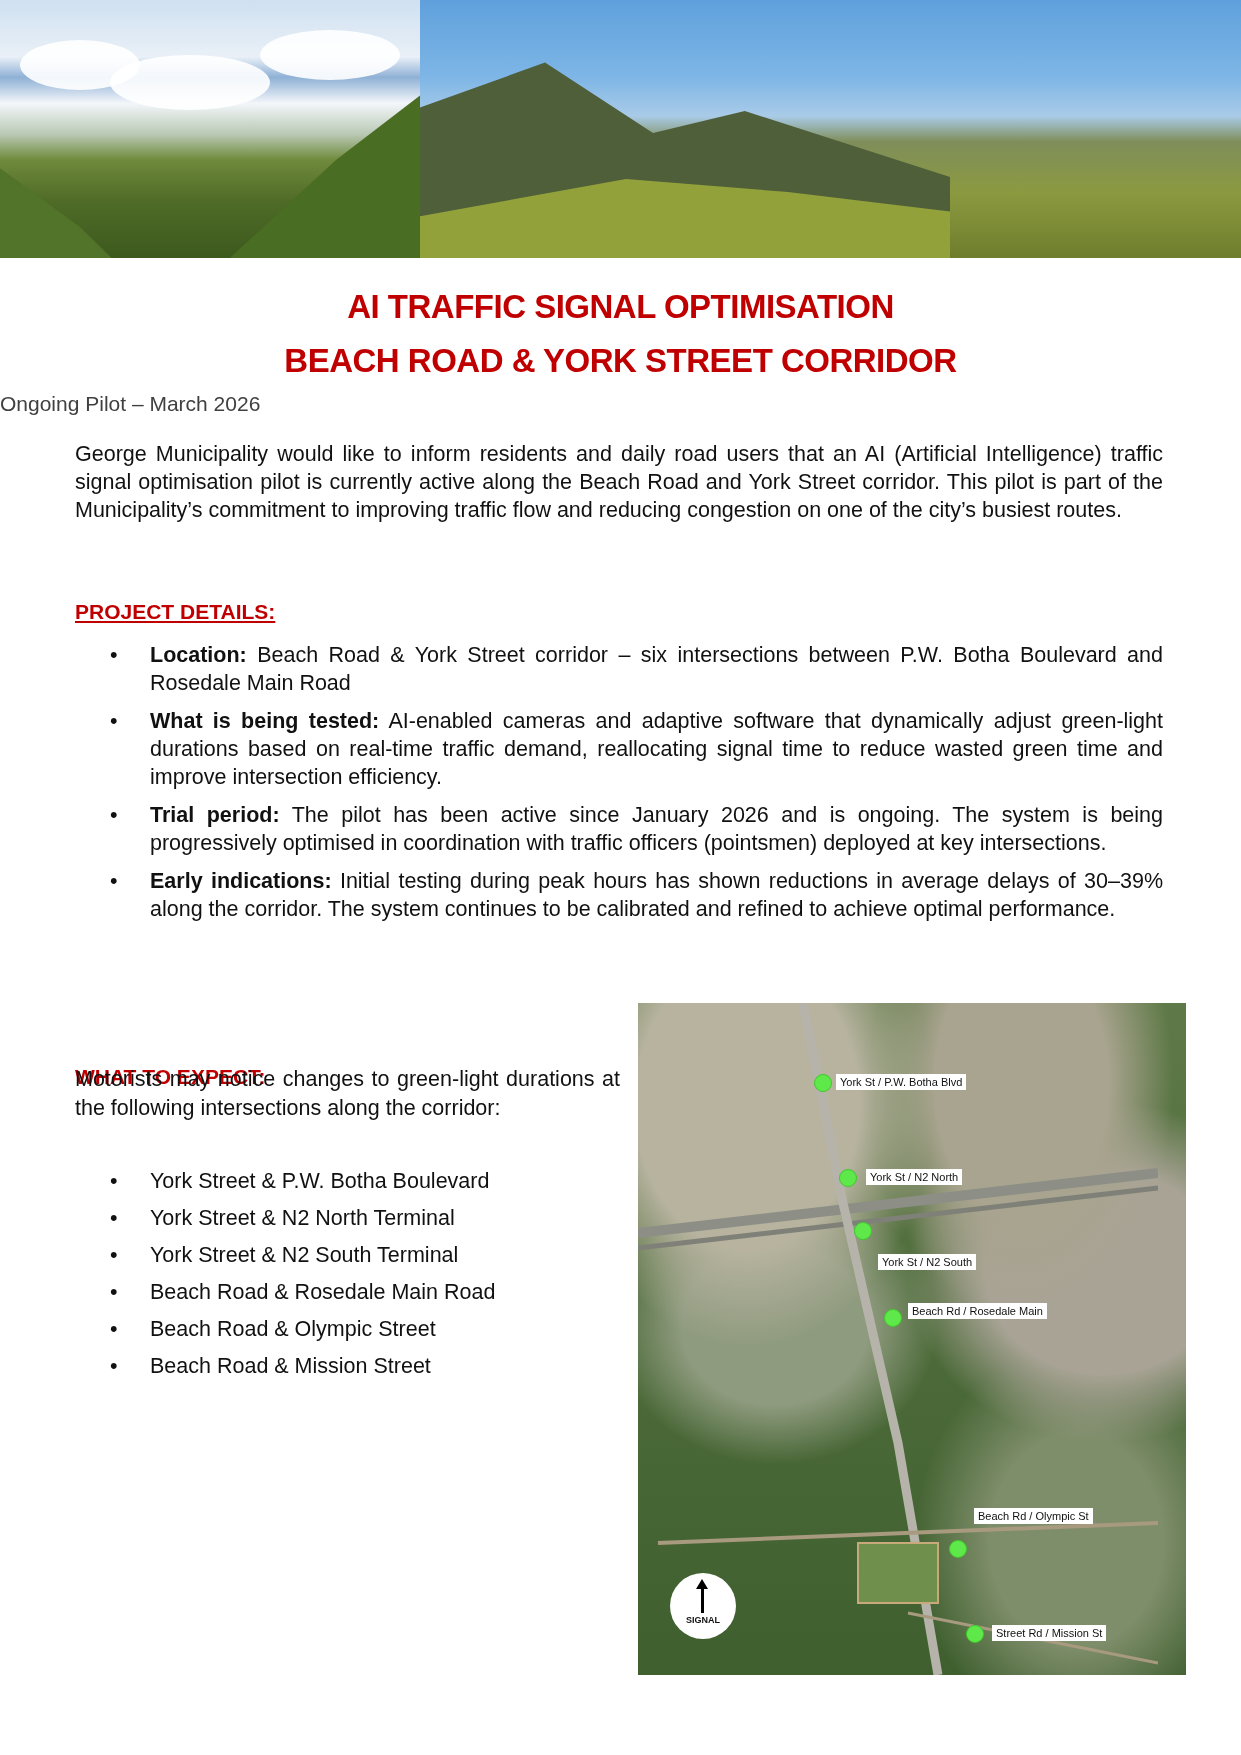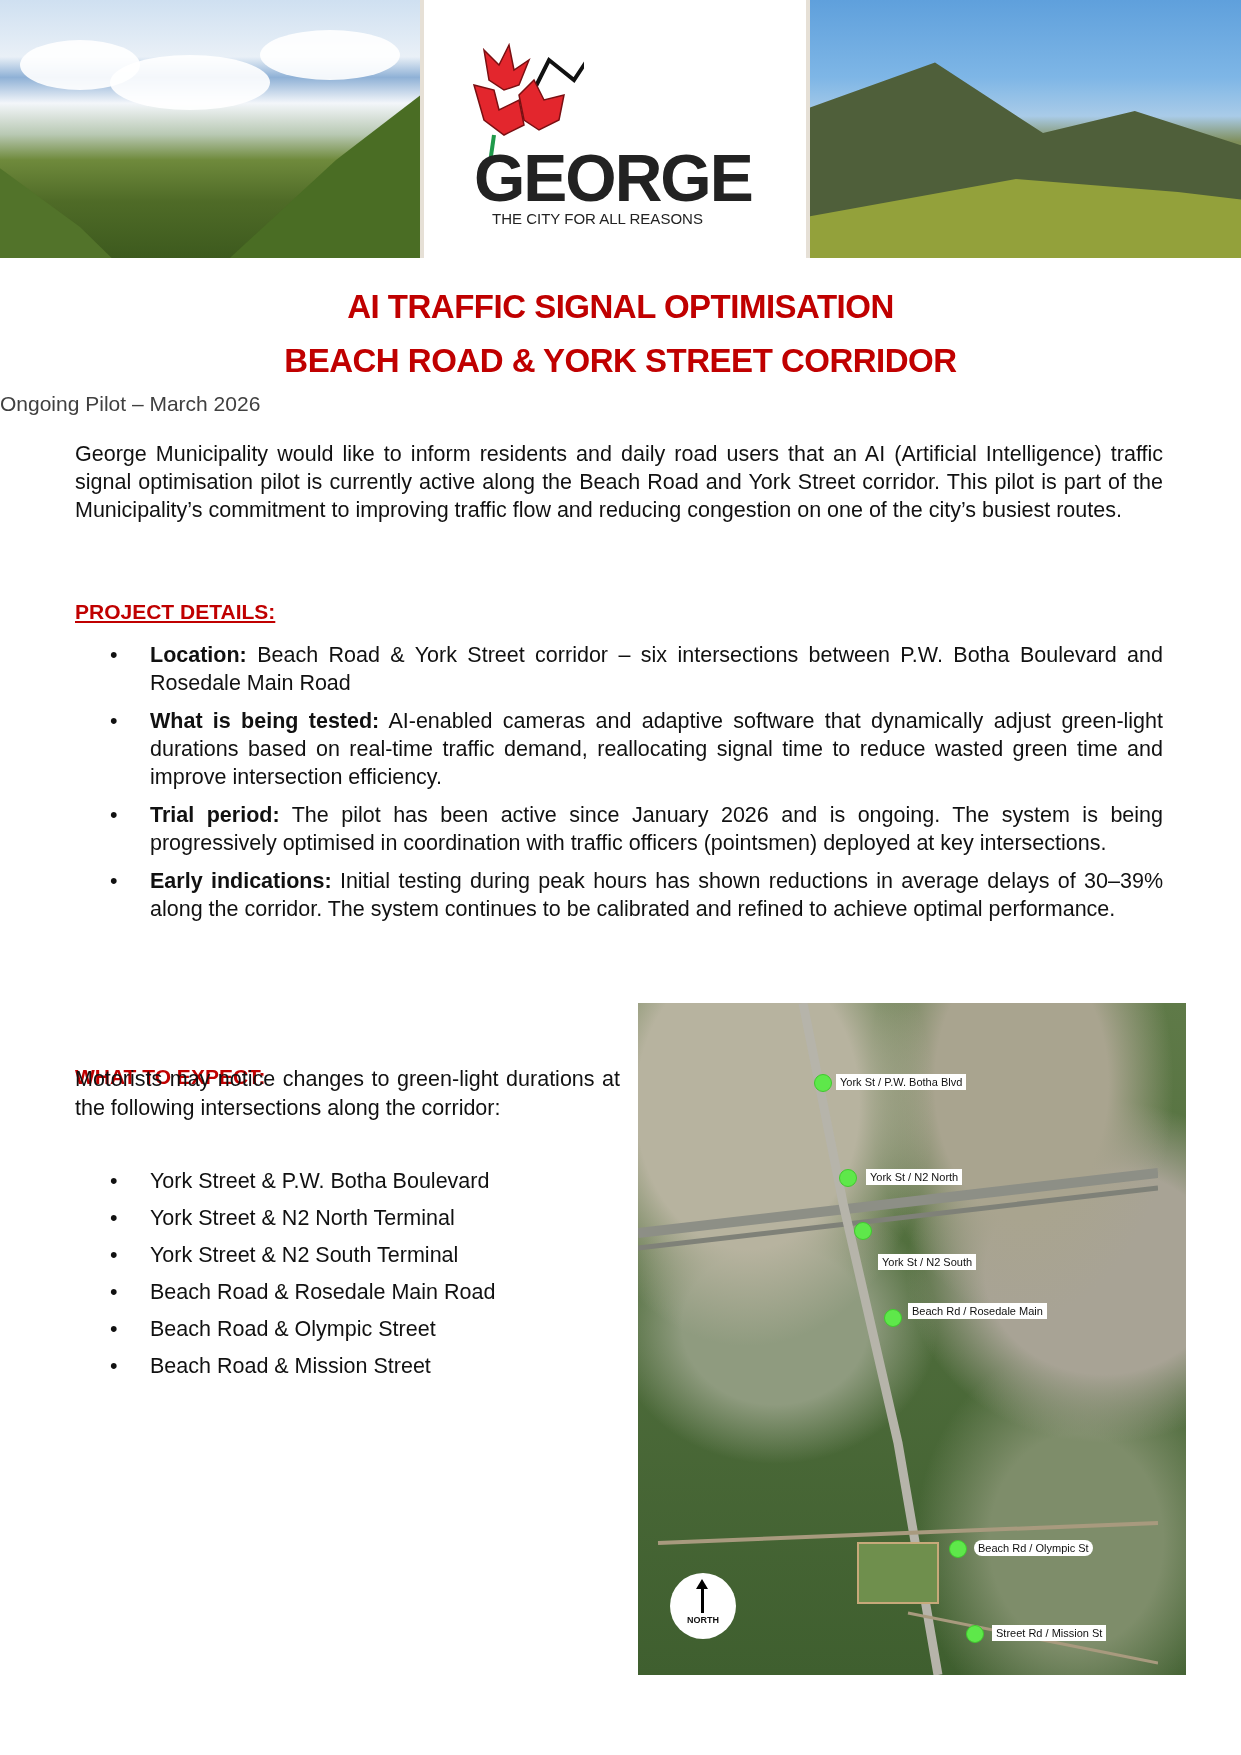--- a/index.html
+++ b/index.html
@@ -51,33 +51,20 @@
 <body>
 
 <div class="banner">
   <div class="photo-left">
     <div class="cloud" style="left:20px;top:40px;width:120px;height:50px;"></div>
     <div class="cloud" style="left:110px;top:55px;width:160px;height:55px;"></div>
     <div class="cloud" style="left:260px;top:30px;width:140px;height:50px;"></div>
     <div class="m1"></div>
       <div class="m2"></div>
   </div>
-  <div class="logo-panel">
-    <svg class="logo-flower" viewBox="0 0 120 120" width="120" height="120">
-      <path d="M110 60 L125 30 L150 50 L170 20 L200 25 L225 60 L260 95" fill="none" stroke="#111" stroke-width="4" transform="translate(-40,-10)"></path>
-      <g fill="#e3262d" stroke="#7a0f12" stroke-width="1.5">
-        <path d="M20 10 L35 25 L45 5 L50 30 L65 20 L55 45 L40 50 L25 40 Z"></path>
-        <path d="M10 45 L30 50 L35 70 L55 60 L60 85 L40 95 L20 80 Z"></path>
-        <path d="M55 55 L70 40 L80 60 L100 55 L95 80 L75 90 L60 80 Z"></path>
-      </g>
-      <path d="M30 95 L25 130" stroke="#1f9a4a" stroke-width="4"></path>
-    </svg>
-    <div class="logo-text">GEORGE</div>
-    <div class="logo-tag">THE CITY FOR ALL REASONS</div>
-  </div>
   <div class="photo-right">
     <div class="peak"></div>
       <div class="slope"></div>
   </div>
 </div>
 
 <div class="title1">AI TRAFFIC SIGNAL OPTIMISATION</div>
 <div class="title2">BEACH ROAD &amp; YORK STREET CORRIDOR</div>
 <div class="subtitle">Ongoing Pilot – March 2026</div>
 
@@ -113,21 +100,21 @@
   </svg>
   <div class="pin" style="left:185px;top:80px;"></div>
   <div class="pin-label" style="left:198px;top:71px;">York St / P.W. Botha Blvd</div>
   <div class="pin" style="left:210px;top:175px;"></div>
   <div class="pin-label" style="left:228px;top:166px;">York St / N2 North</div>
   <div class="pin" style="left:225px;top:228px;"></div>
   <div class="pin-label" style="left:240px;top:219px;margin-top:32px;">York St / N2 South</div>
   <div class="pin" style="left:255px;top:315px;"></div>
   <div class="pin-label" style="left:270px;top:300px;">Beach Rd / Rosedale Main</div>
   <div class="pin" style="left:320px;top:546px;"></div>
-  <div class="pin-label" style="left:336px;top:537px;border-radius:8px;">Beach Rd / Olympic St</div>
+  <div class="pin-label" style="left:336px;top:505px;">Beach Rd / Olympic St</div>
   <div class="pin" style="left:337px;top:631px;"></div>
   <div class="pin-label" style="left:354px;top:622px;">Street Rd / Mission St</div>
   <div class="north" style="left:32px;top:570px;">
     <div class="head"></div>
     <div class="arrow"></div>
-    <div class="lbl">NORTH</div>
+    <div class="lbl">SIGNAL</div>
   </div>
 </div>
 
 </body></html>

